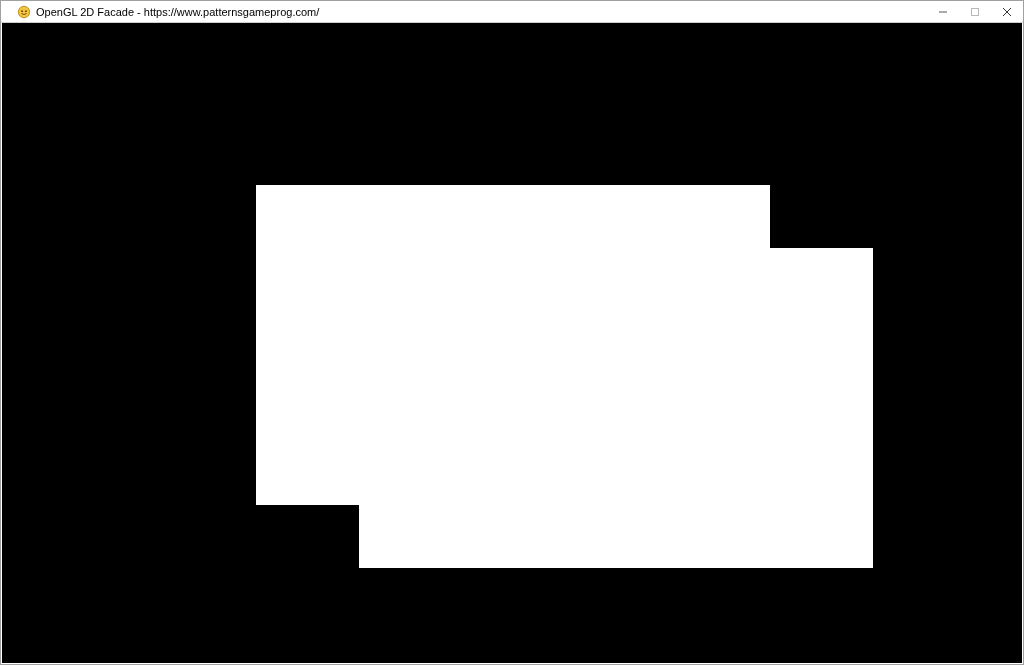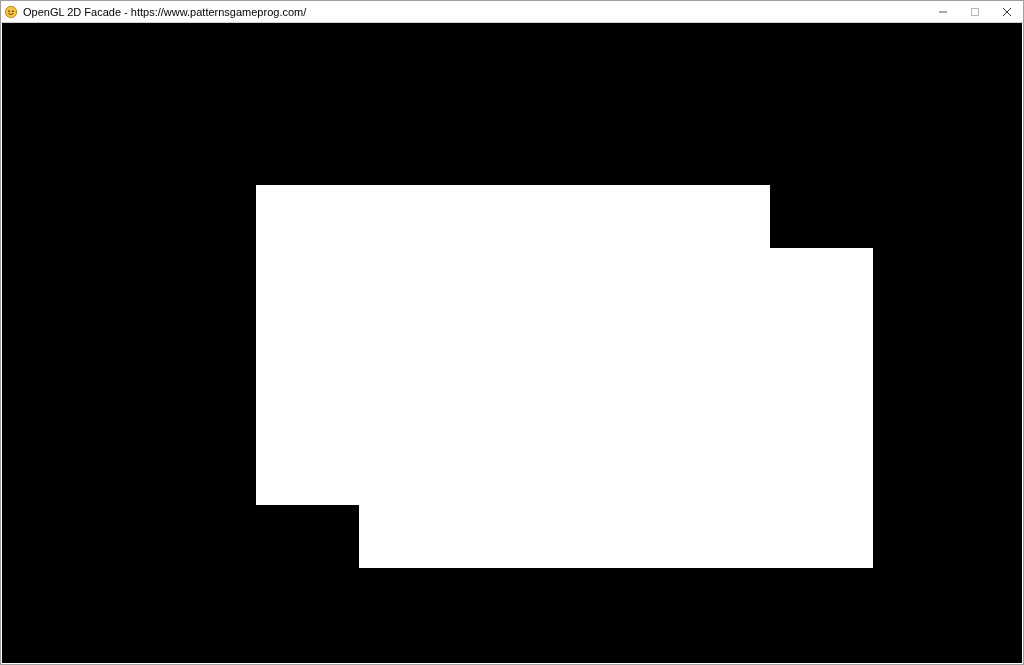--- a/index.html
+++ b/index.html
@@ -15,21 +15,21 @@
       background: #fff;
       border: 1px solid #a0a0a0;
       position: relative;
     }
     .titlebar {
       height: 22px;
       display: flex;
       align-items: center;
       background: #ffffff;
       border-bottom: 1px solid #d0d0d0;
-      padding-left: 3px;
+      padding-left: 16px;
       font-size: 11px;
       color: #000;
       user-select: none;
     }
     .titlebar .app-icon {
       width: 14px;
       height: 14px;
       margin-right: 5px;
       display: inline-flex;
       align-items: center;

